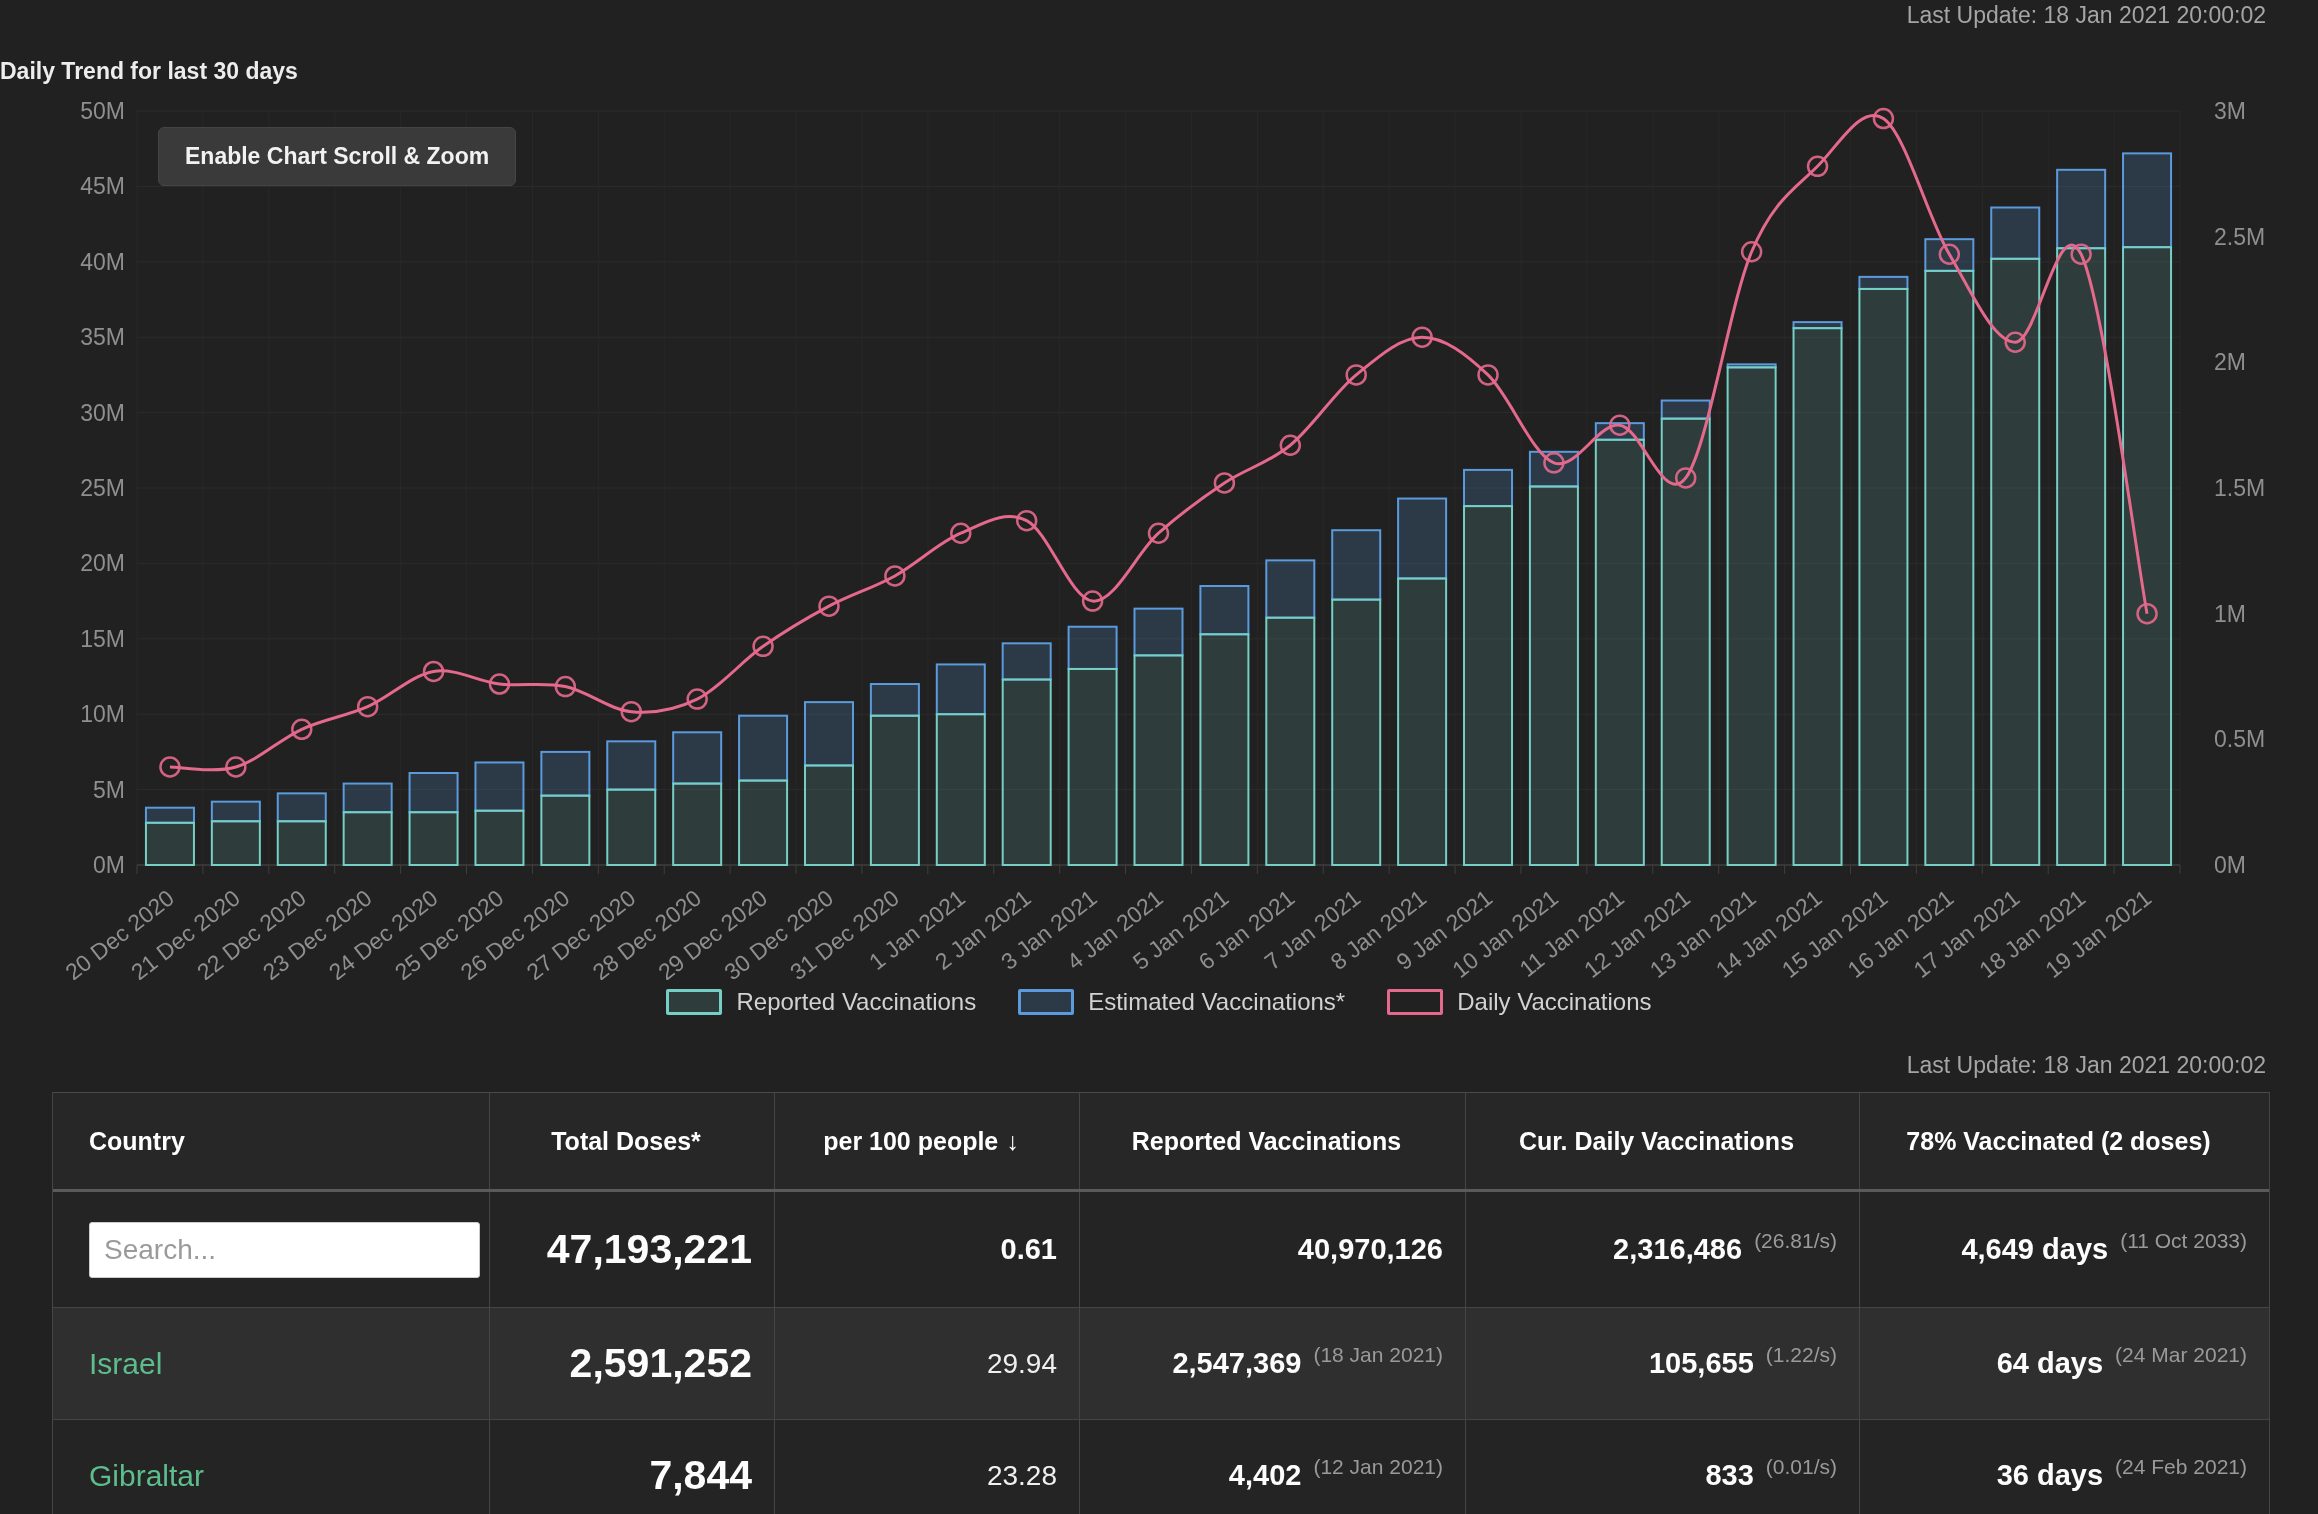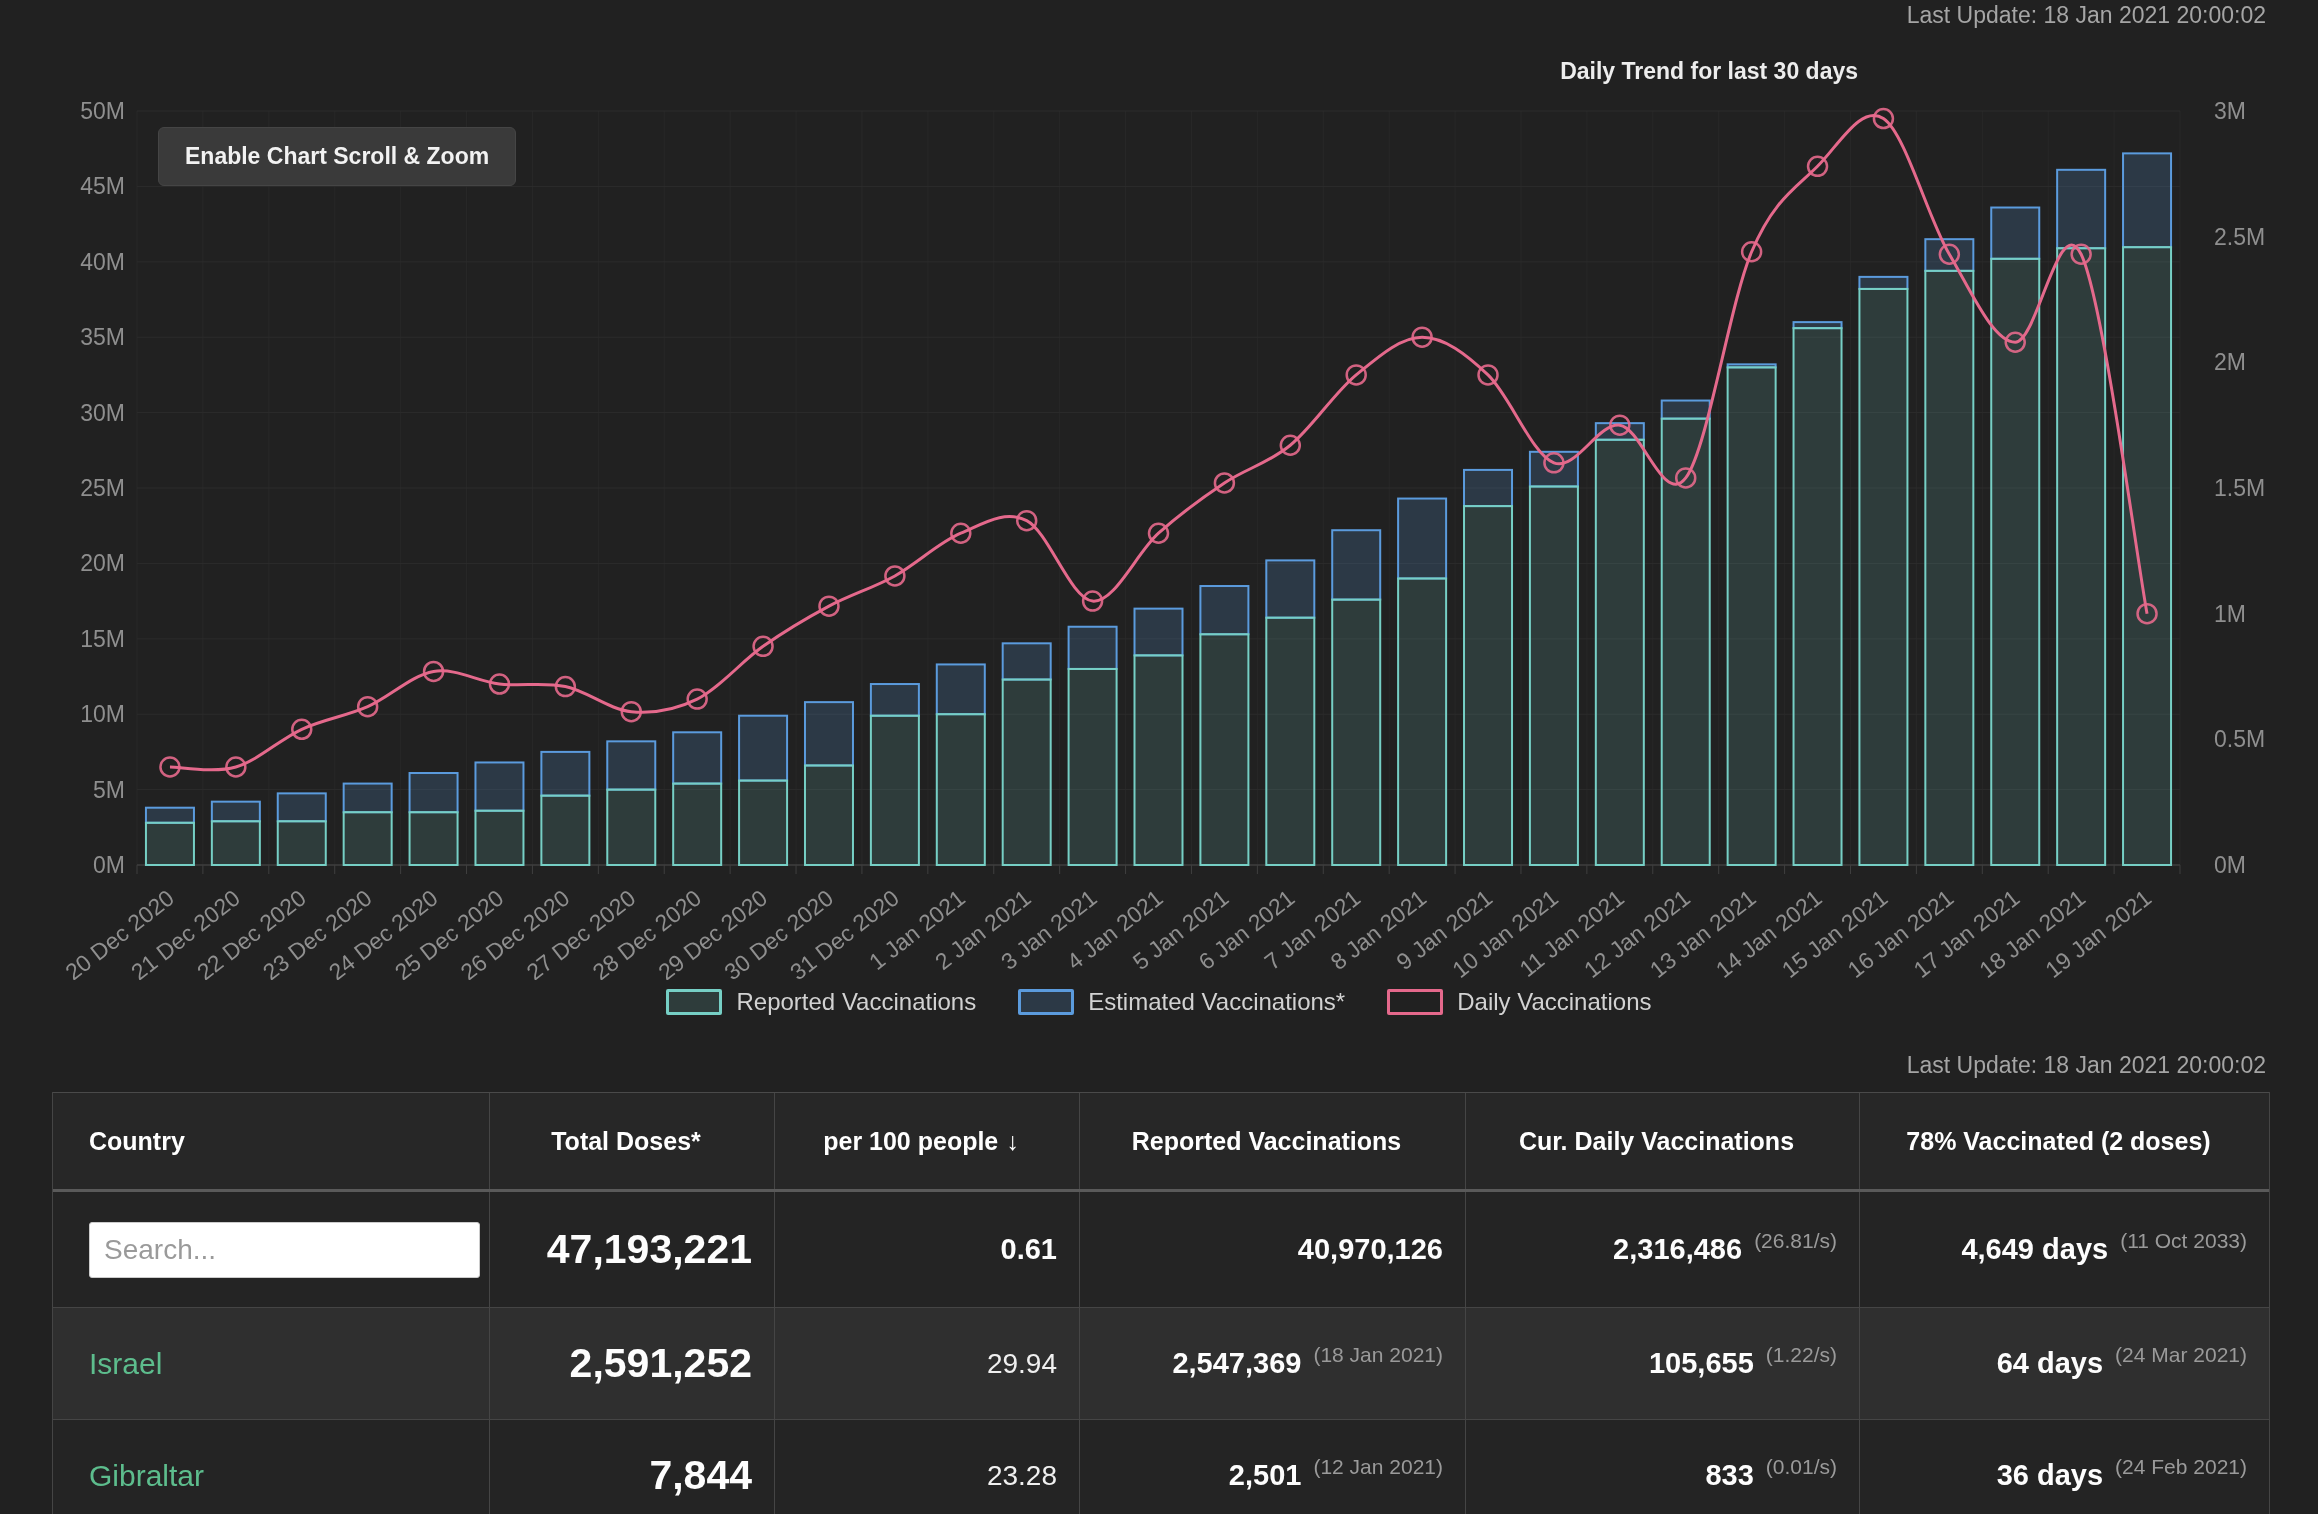--- a/index.html
+++ b/index.html
@@ -7,21 +7,21 @@
     position:relative;width:2318px;height:1514px;overflow:hidden;
     background:#212121;
     font-family:"Liberation Sans",sans-serif;
     -webkit-font-smoothing:antialiased;
   }
   .top-update{
     position:absolute;top:2px;right:52px;
     font-size:23px;color:#a5a5a5;
   }
   .chart-title{
-    position:absolute;top:58px;left:0;width:1858px;text-align:right;
+    position:absolute;top:58px;left:0;width:1858px;text-align:left;
     font-size:23px;font-weight:bold;color:#ededed;
   }
   #chart-svg{position:absolute;top:100px;left:0;}
   .zoom-btn{
     position:absolute;top:127px;left:158px;
     background:#3a3a3a;border:1px solid #454545;border-radius:6px;
     color:#f2f2f2;font-size:23px;font-weight:bold;
     font-family:"Liberation Sans",sans-serif;
     padding:15px 26px;cursor:pointer;
   }
@@ -399,21 +399,21 @@
       <div class="cell c-country">
         <span class="country-link">Gibraltar</span>
       </div>
       <div class="cell">
         <span class="bignum">7,844</span>
       </div>
       <div class="cell">
         <span class="plainnum">23.28</span>
       </div>
       <div class="cell">
-        <span class="midnum">2,501</span>
+        <span class="midnum">4,402</span>
         <span class="note">(12 Jan 2021)</span>
       </div>
       <div class="cell">
         <span class="midnum">833</span>
         <span class="note">(0.01/s)</span>
       </div>
       <div class="cell">
         <span class="midnum">36 days</span>
         <span class="note">(24 Feb 2021)</span>
       </div>

